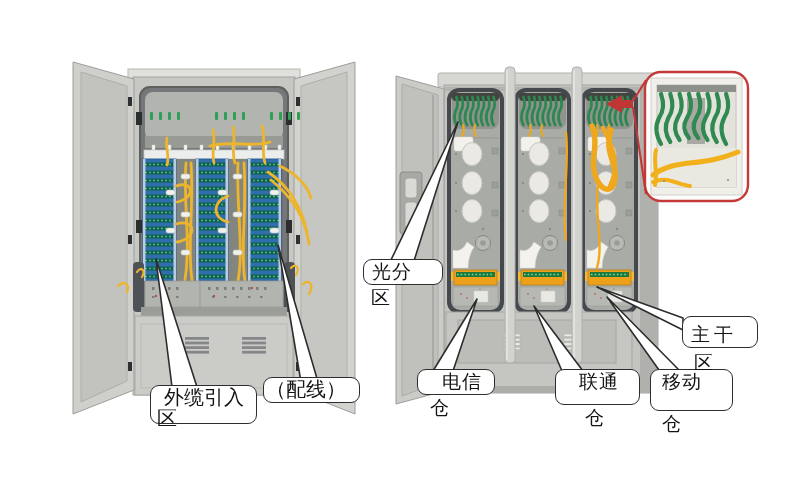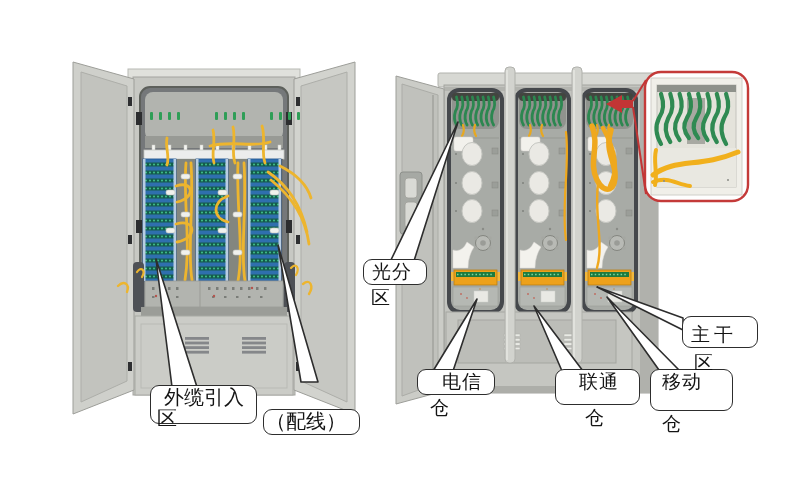--- a/index.html
+++ b/index.html
@@ -340,27 +340,27 @@
 </svg>
 
 <div class="callout" style="left:150px;top:385px;font-size:20px;">
   <span class="box" style="width:107px;padding:1px 6px 15px 13px;">
     <span>外缆引入</span>
     <span class="l2 l2-straddle" style="left:6px;top:21px;">区</span>
   </span>
 </div>
 
 <div class="callout" style="left:263px;top:377px;font-size:20px;">
-  <span class="box" style="width:97px;padding:1px 2px 2px 2px;margin-top:32px;">
+  <span class="box" style="width:97px;padding:1px 2px 2px 2px;">
     <span style="display:block;">（配线）</span>
   </span>
 </div>
 
 <div class="callout" style="left:363px;top:259px;font-size:19px;">
-  <span class="box" style="width:64px;padding:1px 4px 2px 8px;letter-spacing:1px;">
+  <span class="box" style="width:80px;padding:1px 4px 2px 8px;letter-spacing:1px;">
     <span>光分</span>
   </span>
   <span class="l2" style="padding-left:8px;margin-top:2px;">区</span>
 </div>
 
 <div class="callout" style="left:417px;top:369px;font-size:19px;">
   <span class="box" style="width:78px;padding:1px 4px 2px 24px;letter-spacing:1px;">
     <span>电信</span>
   </span>
   <span class="l2" style="padding-left:13px;margin-top:2px;">仓</span>

